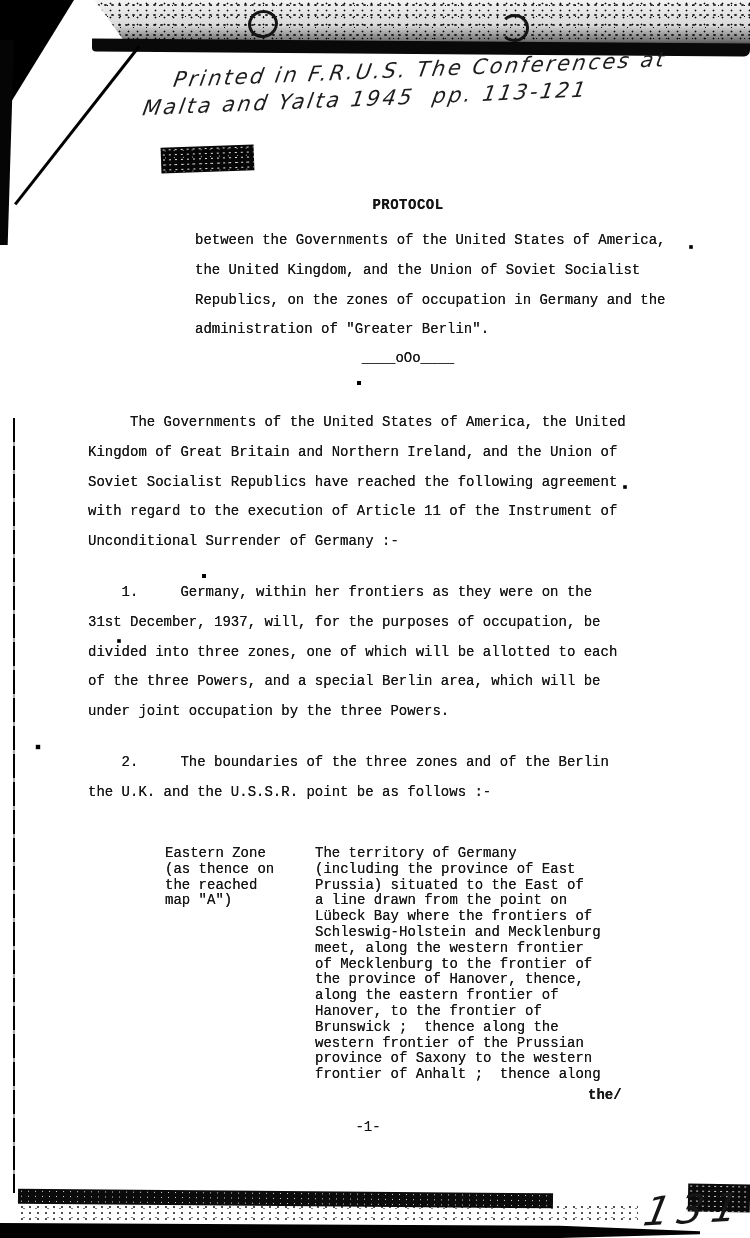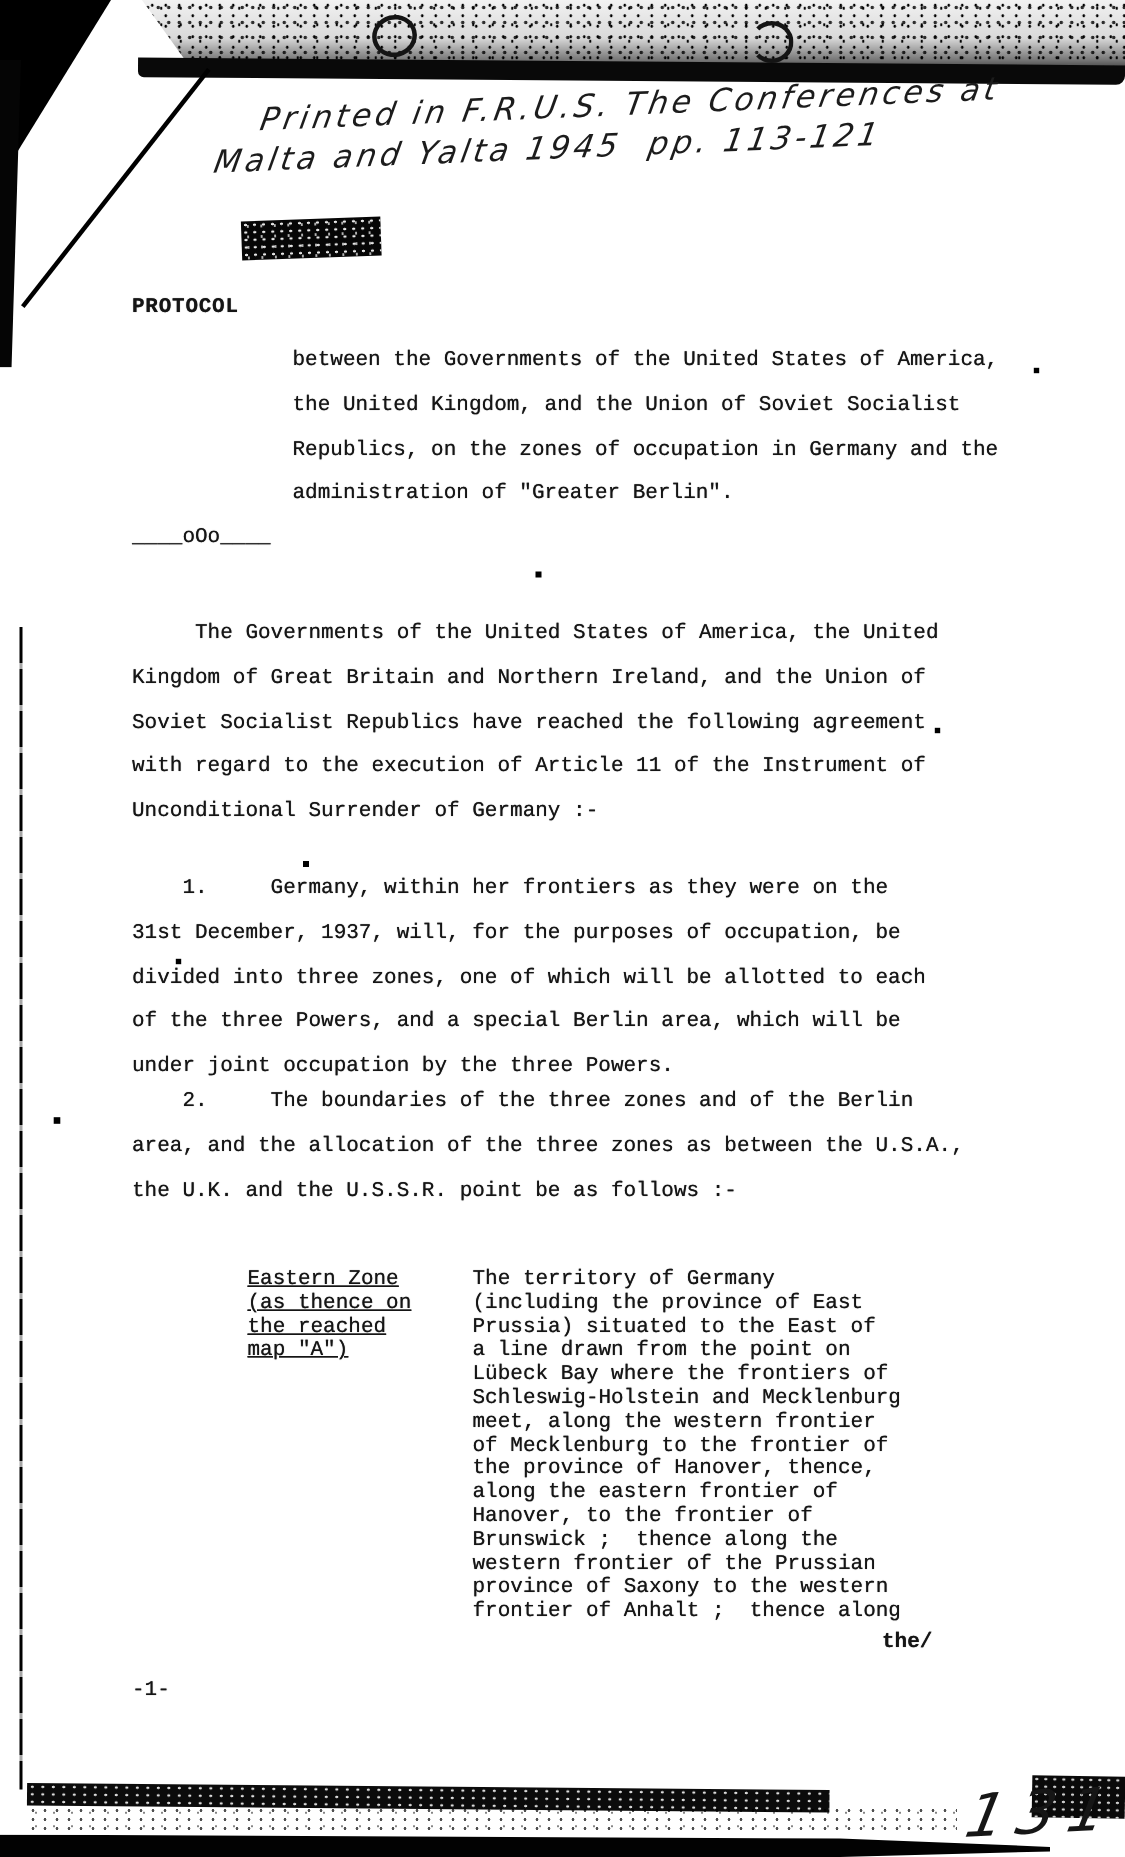--- a/index.html
+++ b/index.html
@@ -7,22 +7,22 @@
     position:relative; width:750px; height:1238px; margin:0 auto;
     background:#ffffff; overflow:hidden;
     font-family:"Liberation Mono","DejaVu Sans Mono",monospace;
     color:#151515;
   }
 
   
   .typed { position:absolute; font-size:14px; white-space:pre; text-shadow:0 0 .5px #333; }
   .dbl .line { line-height:29.8px; height:29.8px; }
   .sgl .line { line-height:15.8px; height:15.8px; }
-  .center { text-align:left; }
-  .u-line .line { text-decoration:underline; }
+  .center { text-align:center; }
+  .u-line .line { }
   .title { font-weight:bold; letter-spacing:.5px; }
 
   
   .handnote {
     position:absolute; left:142px; top:56px; width:580px;
     transform:rotate(-2.4deg);
     font-family:"DejaVu Sans",sans-serif; font-style:italic;
     font-size:21px; letter-spacing:2.5px; color:#1c1c1c;
   }
   .handnote .hline { transform:skewX(-12deg); white-space:pre; line-height:27px; }
@@ -134,21 +134,21 @@
   <div class="typed title center" style="left:88px; top:197px; width:640px;">PROTOCOL</div>
 
   <div class="typed center" style="left:88px; top:350px; width:640px;">____oOo____</div>
 
   <div class="typed dbl" style="left:195px; top:226px;"><div class="line">between the Governments of the United States of America,</div><div class="line">the United Kingdom, and the Union of Soviet Socialist</div><div class="line">Republics, on the zones of occupation in Germany and the</div><div class="line">administration of "Greater Berlin".</div></div>
 
   <div class="typed dbl" style="left:88px; top:408px;"><div class="line">     The Governments of the United States of America, the United</div><div class="line">Kingdom of Great Britain and Northern Ireland, and the Union of</div><div class="line">Soviet Socialist Republics have reached the following agreement</div><div class="line">with regard to the execution of Article 11 of the Instrument of</div><div class="line">Unconditional Surrender of Germany :-</div></div>
 
   <div class="typed dbl" style="left:88px; top:578px;"><div class="line">    1.     Germany, within her frontiers as they were on the</div><div class="line">31st December, 1937, will, for the purposes of occupation, be</div><div class="line">divided into three zones, one of which will be allotted to each</div><div class="line">of the three Powers, and a special Berlin area, which will be</div><div class="line">under joint occupation by the three Powers.</div></div>
 
-  <div class="typed dbl" style="left:88px; top:720px;"><div class="line">    2.     The boundaries of the three zones and of the Berlin</div><div class="line">area, and the allocation of the three zones as between the U.S.A.,</div><div class="line">the U.K. and the U.S.S.R. point be as follows :-</div></div>
+  <div class="typed dbl" style="left:88px; top:748px;"><div class="line">    2.     The boundaries of the three zones and of the Berlin</div><div class="line">the U.K. and the U.S.S.R. point be as follows :-</div></div>
 
   <div class="typed sgl u-line" style="left:165px; top:846px;"><div class="line">Eastern Zone</div><div class="line">(as thence on</div><div class="line">the reached</div><div class="line">map "A")</div></div>
 
   <div class="typed sgl" style="left:315px; top:846px;"><div class="line">The territory of Germany</div><div class="line">(including the province of East</div><div class="line">Prussia) situated to the East of</div><div class="line">a line drawn from the point on</div><div class="line">Lübeck Bay where the frontiers of</div><div class="line">Schleswig-Holstein and Mecklenburg</div><div class="line">meet, along the western frontier</div><div class="line">of Mecklenburg to the frontier of</div><div class="line">the province of Hanover, thence,</div><div class="line">along the eastern frontier of</div><div class="line">Hanover, to the frontier of</div><div class="line">Brunswick ;  thence along the</div><div class="line">western frontier of the Prussian</div><div class="line">province of Saxony to the western</div><div class="line">frontier of Anhalt ;  thence along</div></div>
 
   <div class="typed" style="left:588px; top:1087px;font-weight:bold;">the/</div>
 
   <div class="typed center" style="left:88px; top:1119px; width:560px;">-1-</div>
 
   <div class="hand-bottom">131</div>

